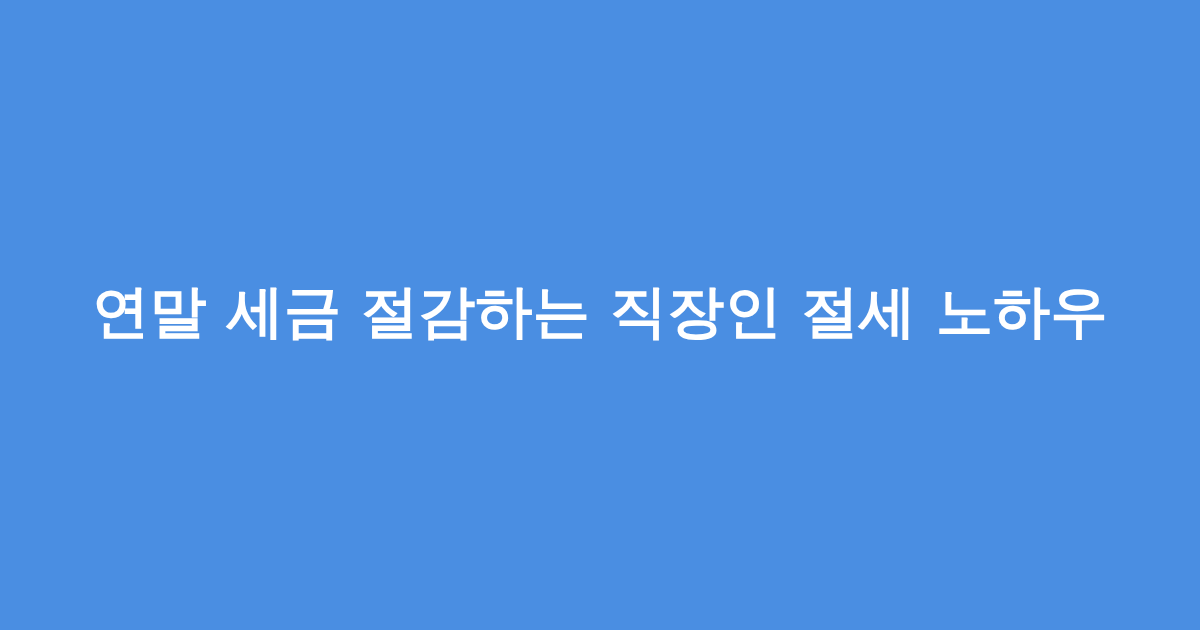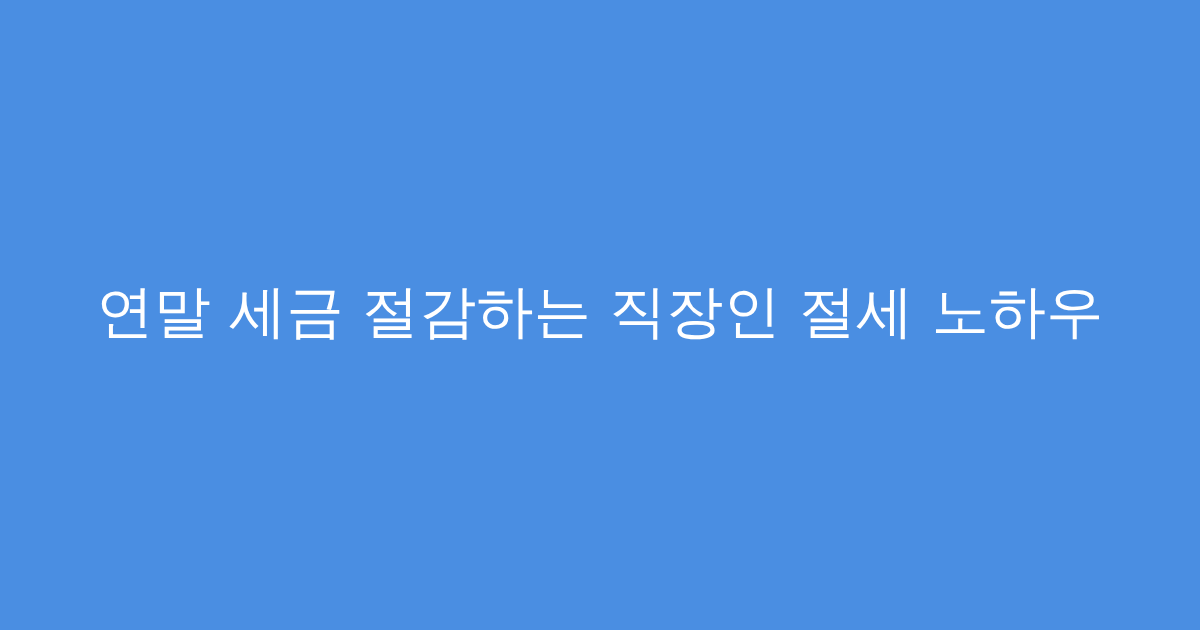--- a/index.html
+++ b/index.html
@@ -36,21 +36,21 @@
     
     transform: translateY(-4px);
   }
 
   .headline {
     margin: 0;
     padding: 0;
     color: #ffffff;
     font-family: "DejaVu Sans", "Liberation Sans", sans-serif;
     font-size: 57px;
-    font-weight: 400;
+    font-weight: 700;
     line-height: 1.34;
     letter-spacing: 0.2px;
     text-align: center;
     white-space: nowrap;
     word-break: keep-all;
   }
 </style>
 </head>
 <body>
 

